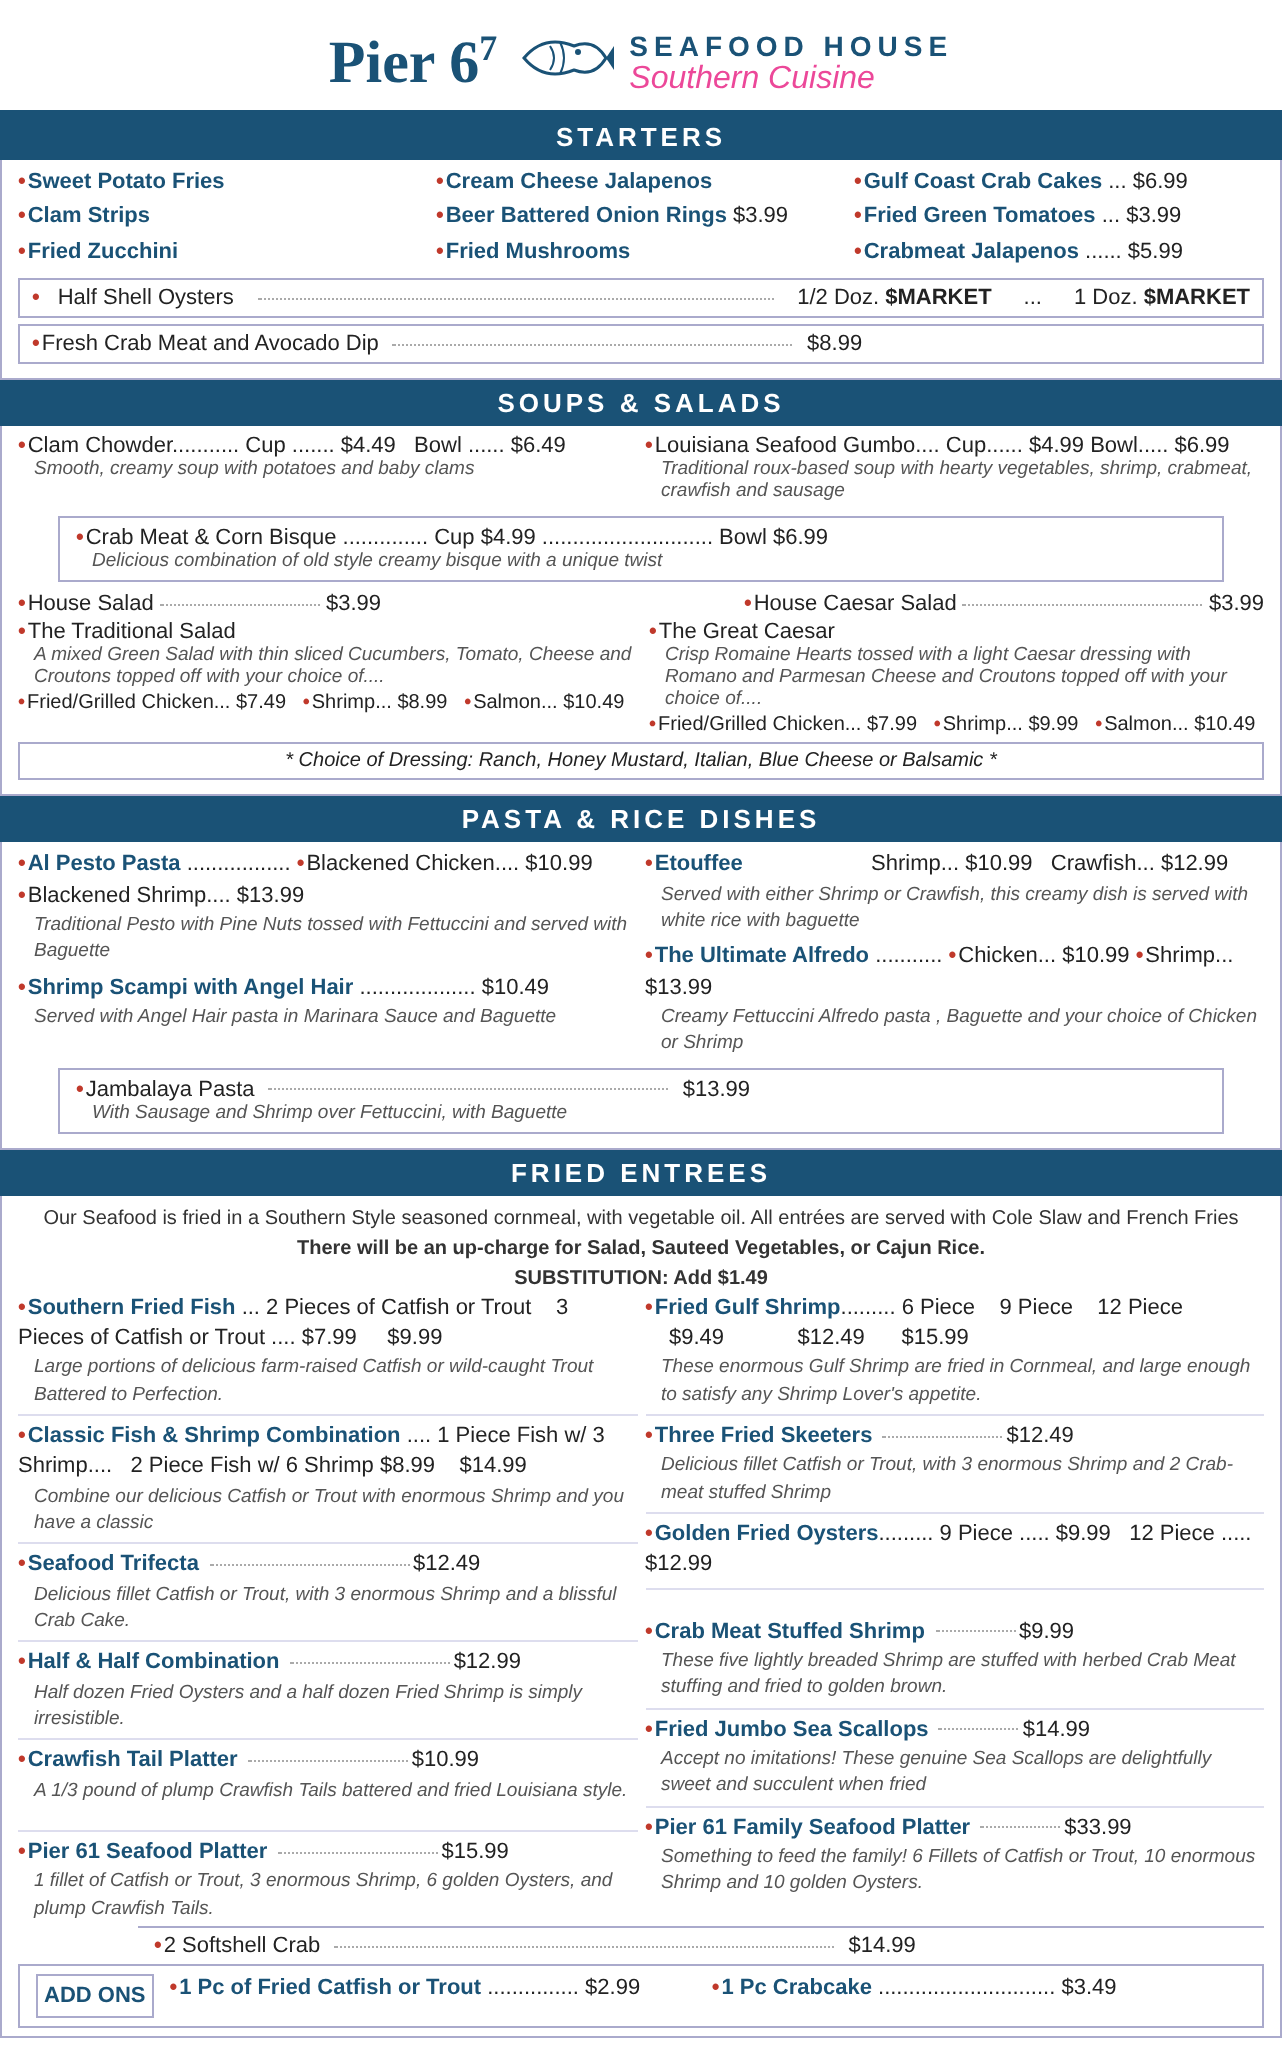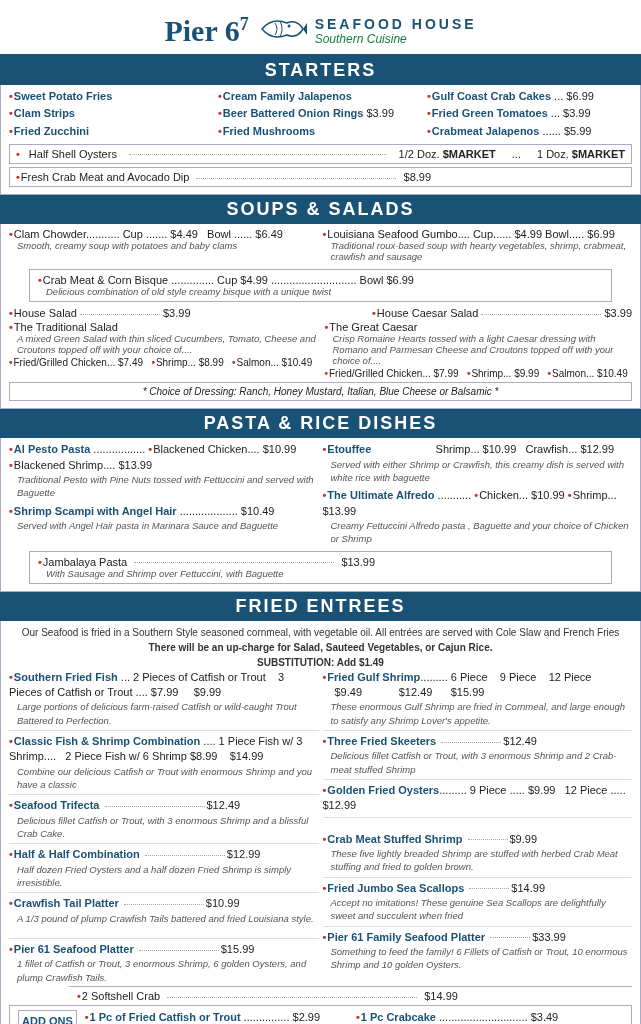--- a/index.html
+++ b/index.html
@@ -13,21 +13,21 @@
     .header {
       text-align: center;
       padding: 8px 4px 4px;
       border-bottom: 2px solid #1a5276;
     }
     .section-header {
       background: #1a5276;
       color: #fff;
       text-align: center;
       font-weight: bold;
-      font-size: 18px;
+      font-size: 13px;
       padding: 4px 0;
       letter-spacing: 2px;
     }
     .section-content {
       padding: 4px 8px;
       border: 1px solid #aac;
       border-top: none;
     }
     .two-col {
       display: flex;
@@ -156,22 +156,22 @@
       flex-direction: column;
       align-items: flex-start;
     }
     .seafood-house {
       font-size: 14px;
       font-weight: bold;
       color: #1a5276;
       letter-spacing: 3px;
     }
     .southern-cuisine {
-      font-size: 12px;
-      color: #15803d;
+      font-size: 16px;
+      color: #ec4899;
       font-style: italic;
     }
   </style>
 </head>
 <body>
 
 <div class="header">
   <div class="header-logo">
     <div style="font-size:30px;font-weight:900;color:#1a5276;font-family:Georgia,serif;">
       Pier 6<sup style="font-size:18px;">7</sup>
@@ -195,21 +195,21 @@
 <div>
   <div class="section-header">STARTERS</div>
   <div class="section-content">
     <div class="two-col">
       <div class="col">
         <div class="menu-item"><span class="bullet">•</span><span class="item-name">Sweet Potato Fries</span></div>
         <div class="menu-item"><span class="bullet">•</span><span class="item-name">Clam Strips</span></div>
         <div class="menu-item"><span class="bullet">•</span><span class="item-name">Fried Zucchini</span></div>
       </div>
       <div class="col">
-        <div class="menu-item"><span class="bullet">•</span><span class="item-name">Cream Family Jalapenos</span></div>
+        <div class="menu-item"><span class="bullet">•</span><span class="item-name">Cream Cheese Jalapenos</span></div>
         <div class="menu-item"><span class="bullet">•</span><span class="item-name">Beer Battered Onion Rings</span> <span class="price">$3.99</span></div>
         <div class="menu-item"><span class="bullet">•</span><span class="item-name">Fried Mushrooms</span></div>
       </div>
       <div class="col">
         <div class="menu-item"><span class="bullet">•</span><span class="item-name">Gulf Coast Crab Cakes</span> ... <span class="price">$6.99</span></div>
         <div class="menu-item"><span class="bullet">•</span><span class="item-name">Fried Green Tomatoes</span> ... <span class="price">$3.99</span></div>
         <div class="menu-item"><span class="bullet">•</span><span class="item-name">Crabmeat Jalapenos</span> ...... <span class="price">$5.99</span></div>
       </div>
     </div>
     <div class="half-shell-row">

